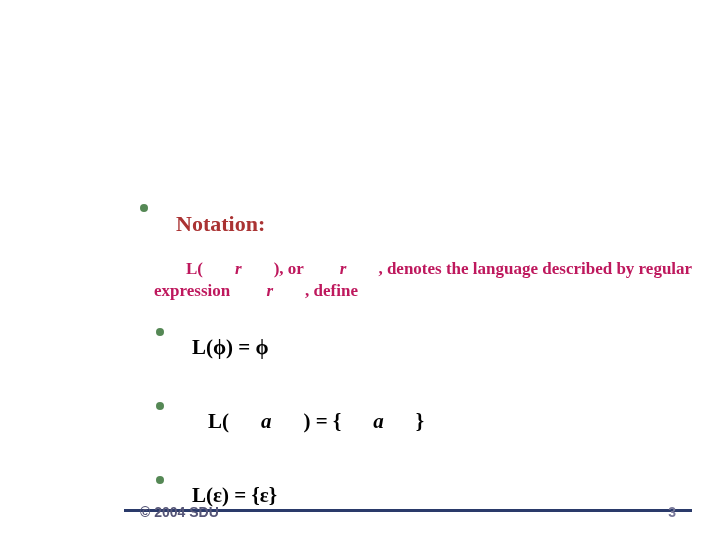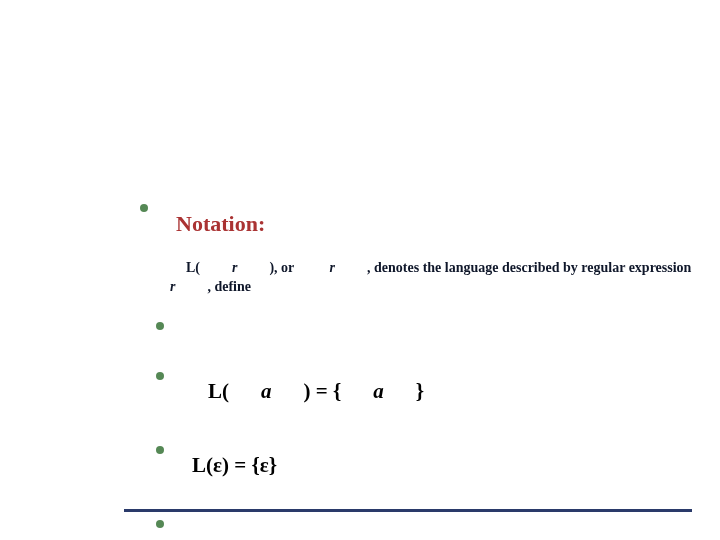--- a/index.html
+++ b/index.html
@@ -42,22 +42,22 @@
   .notation-label {
     color: #aa3333;
     font-size: 22px;
   }
   .sub-block {
     padding-left: 30px;
     margin-top: 2px;
     margin-bottom: 14px;
   }
   .sub-text {
-    font-size: 14px;
-    color: #0f172a;
+    font-size: 17px;
+    color: #be185d;
     line-height: 1.3;
   }
   .italic { font-style: italic; }
   .sup { vertical-align: super; font-size: 0.7em; line-height: 0; }
   .formulas .bullet-row {
     margin-bottom: 4px;
   }
   .formulas .bullet-text {
     font-size: 21px;
   }
@@ -99,20 +99,21 @@
   <div class="sub-block">
     <span class="sub-text">
       <span>L(</span><span class="italic">r</span><span>), or </span><span class="italic">r</span><span>, denotes the language described by regular expression </span><span class="italic">r</span><span>, define</span>
     </span>
   </div>
 
   <div class="formulas">
 
     <div class="bullet-row">
       <div class="dot"></div>
+      <div class="bullet-text symbol">L(ϕ) = ϕ</div>
     </div>
 
     <div class="bullet-row">
       <div class="dot"></div>
       <div class="bullet-text symbol">
         <span>L(</span><span class="italic">a</span><span>) = {</span><span class="italic">a</span><span>}</span>
       </div>
     </div>
 
     <div class="bullet-row">
@@ -122,14 +123,18 @@
 
 
     <div class="bullet-row">
       <div class="dot"></div>
     </div>
 
 
   </div>
 
   <div class="footer-rule"></div>
+  <div class="footer">
+    <span>© 2004 SDU</span>
+    <span class="page-num">3</span>
+  </div>
 
 </div>
 
 </body></html>

